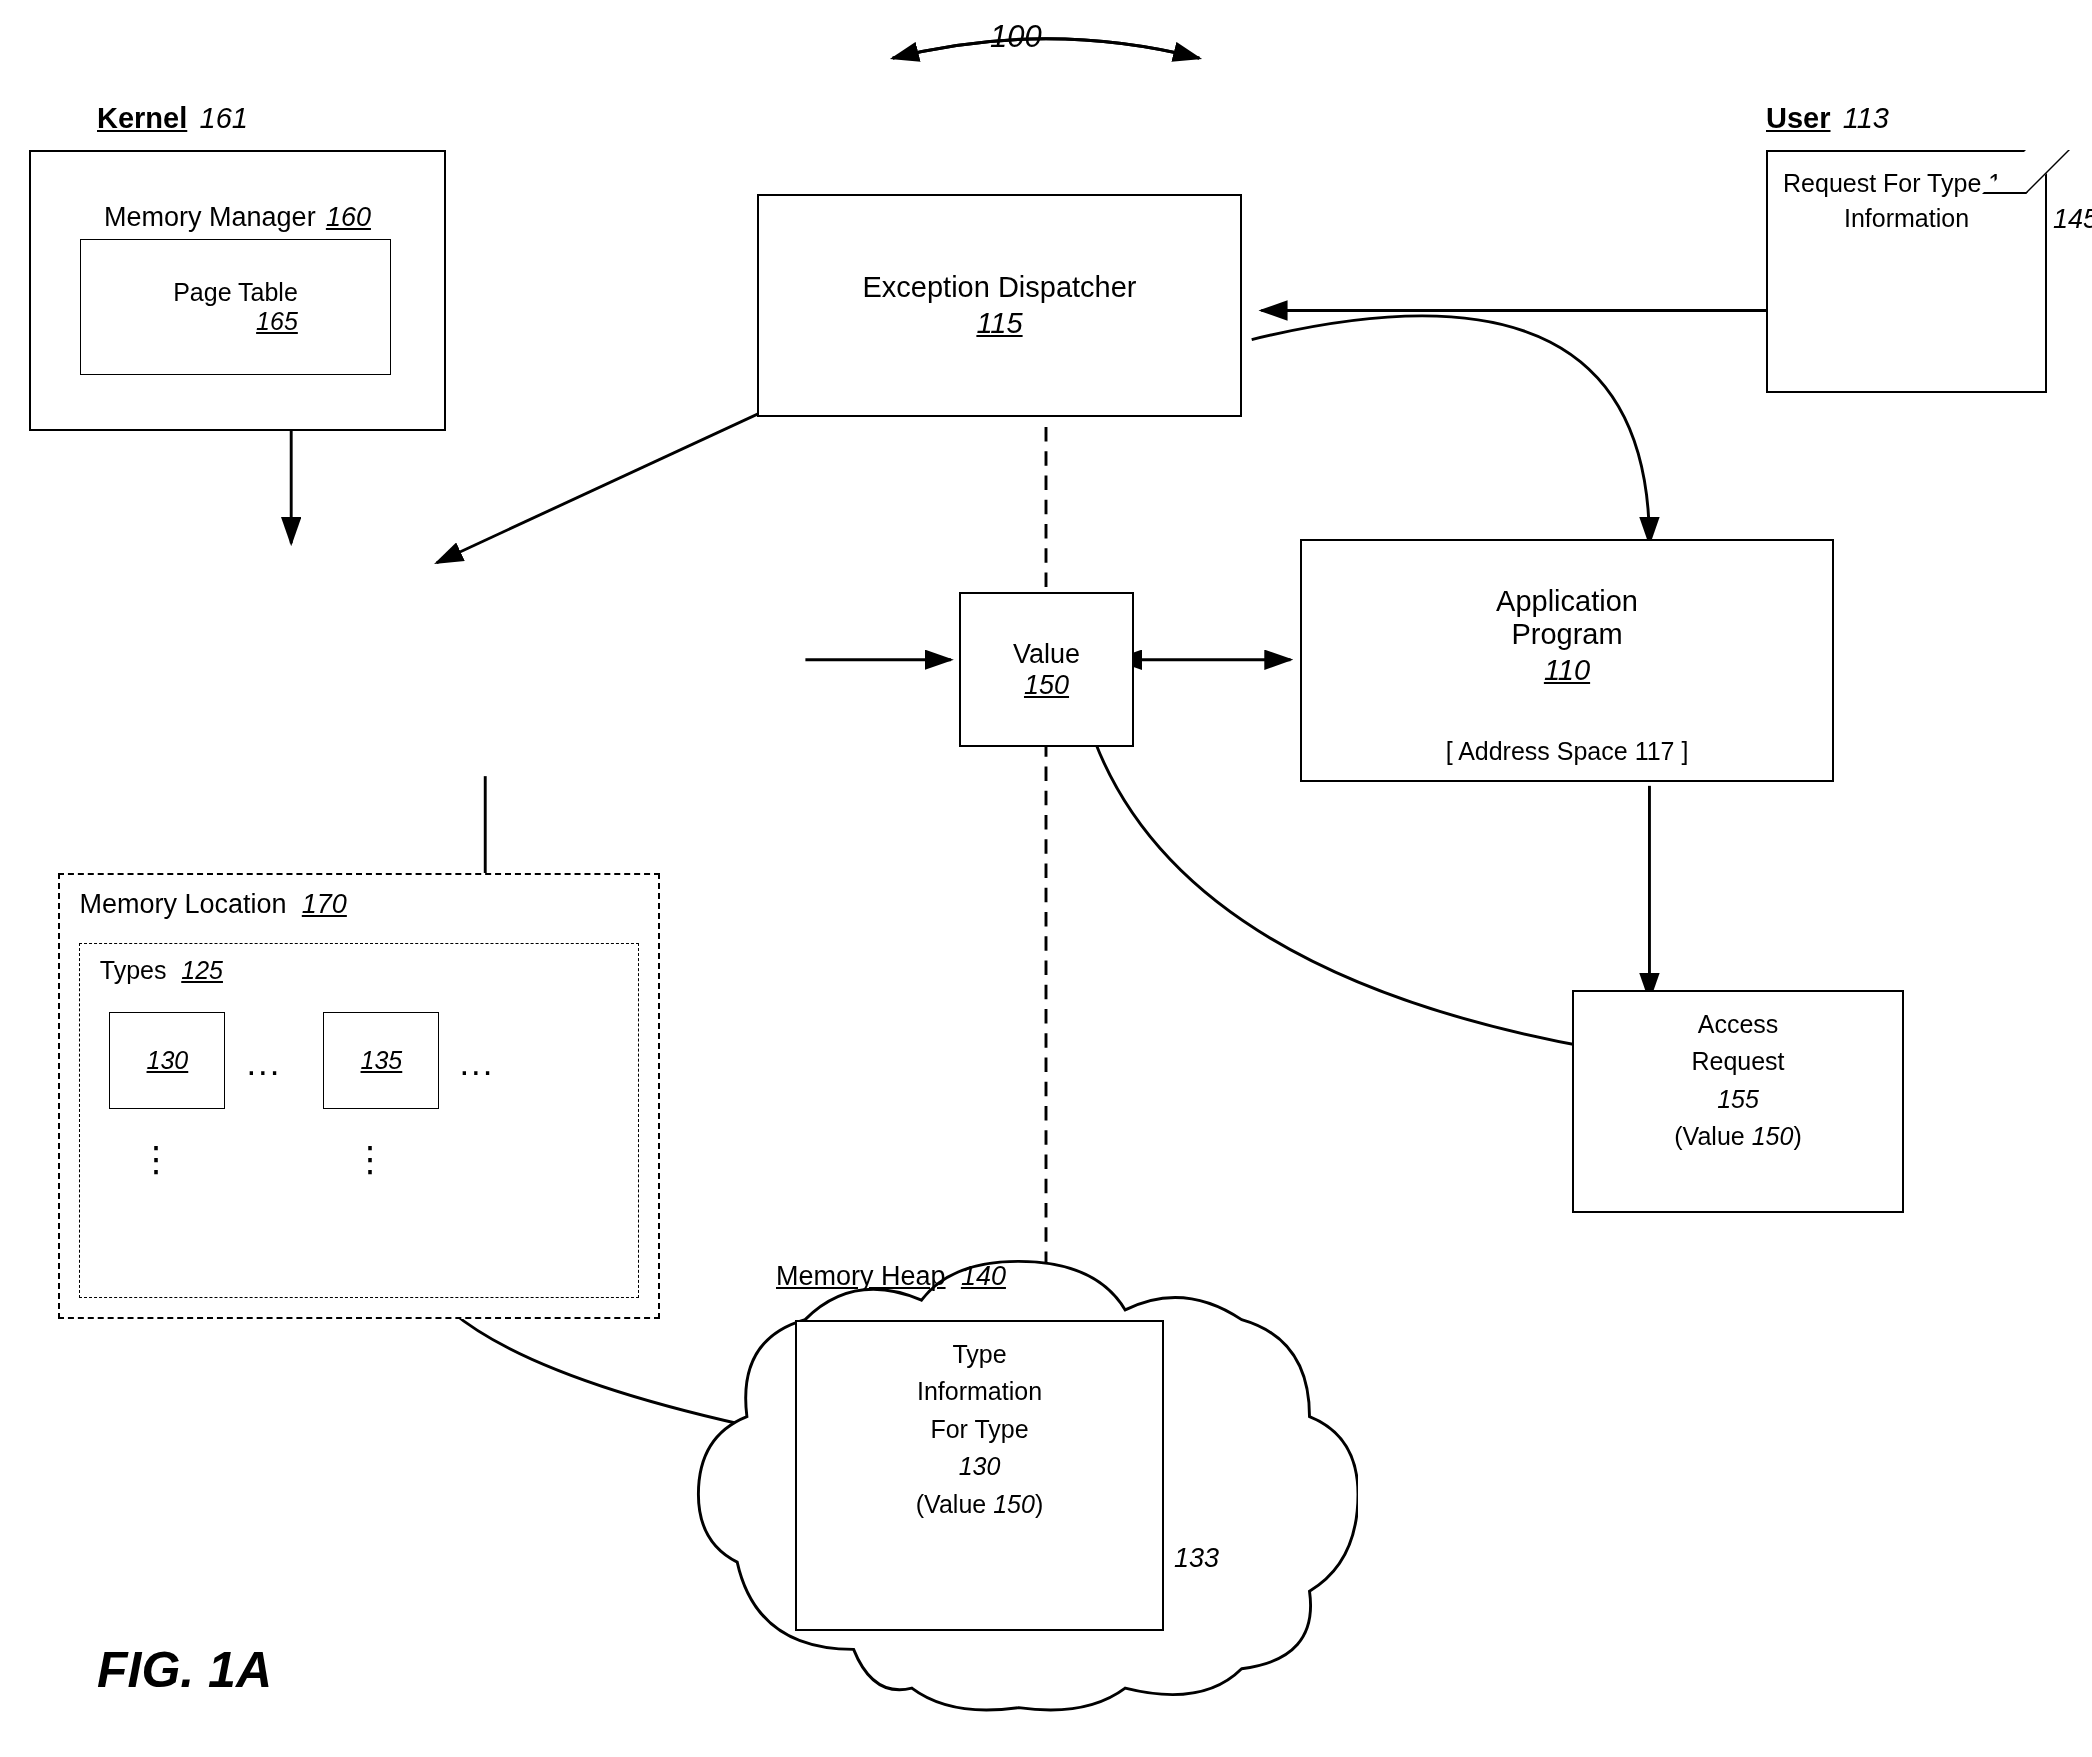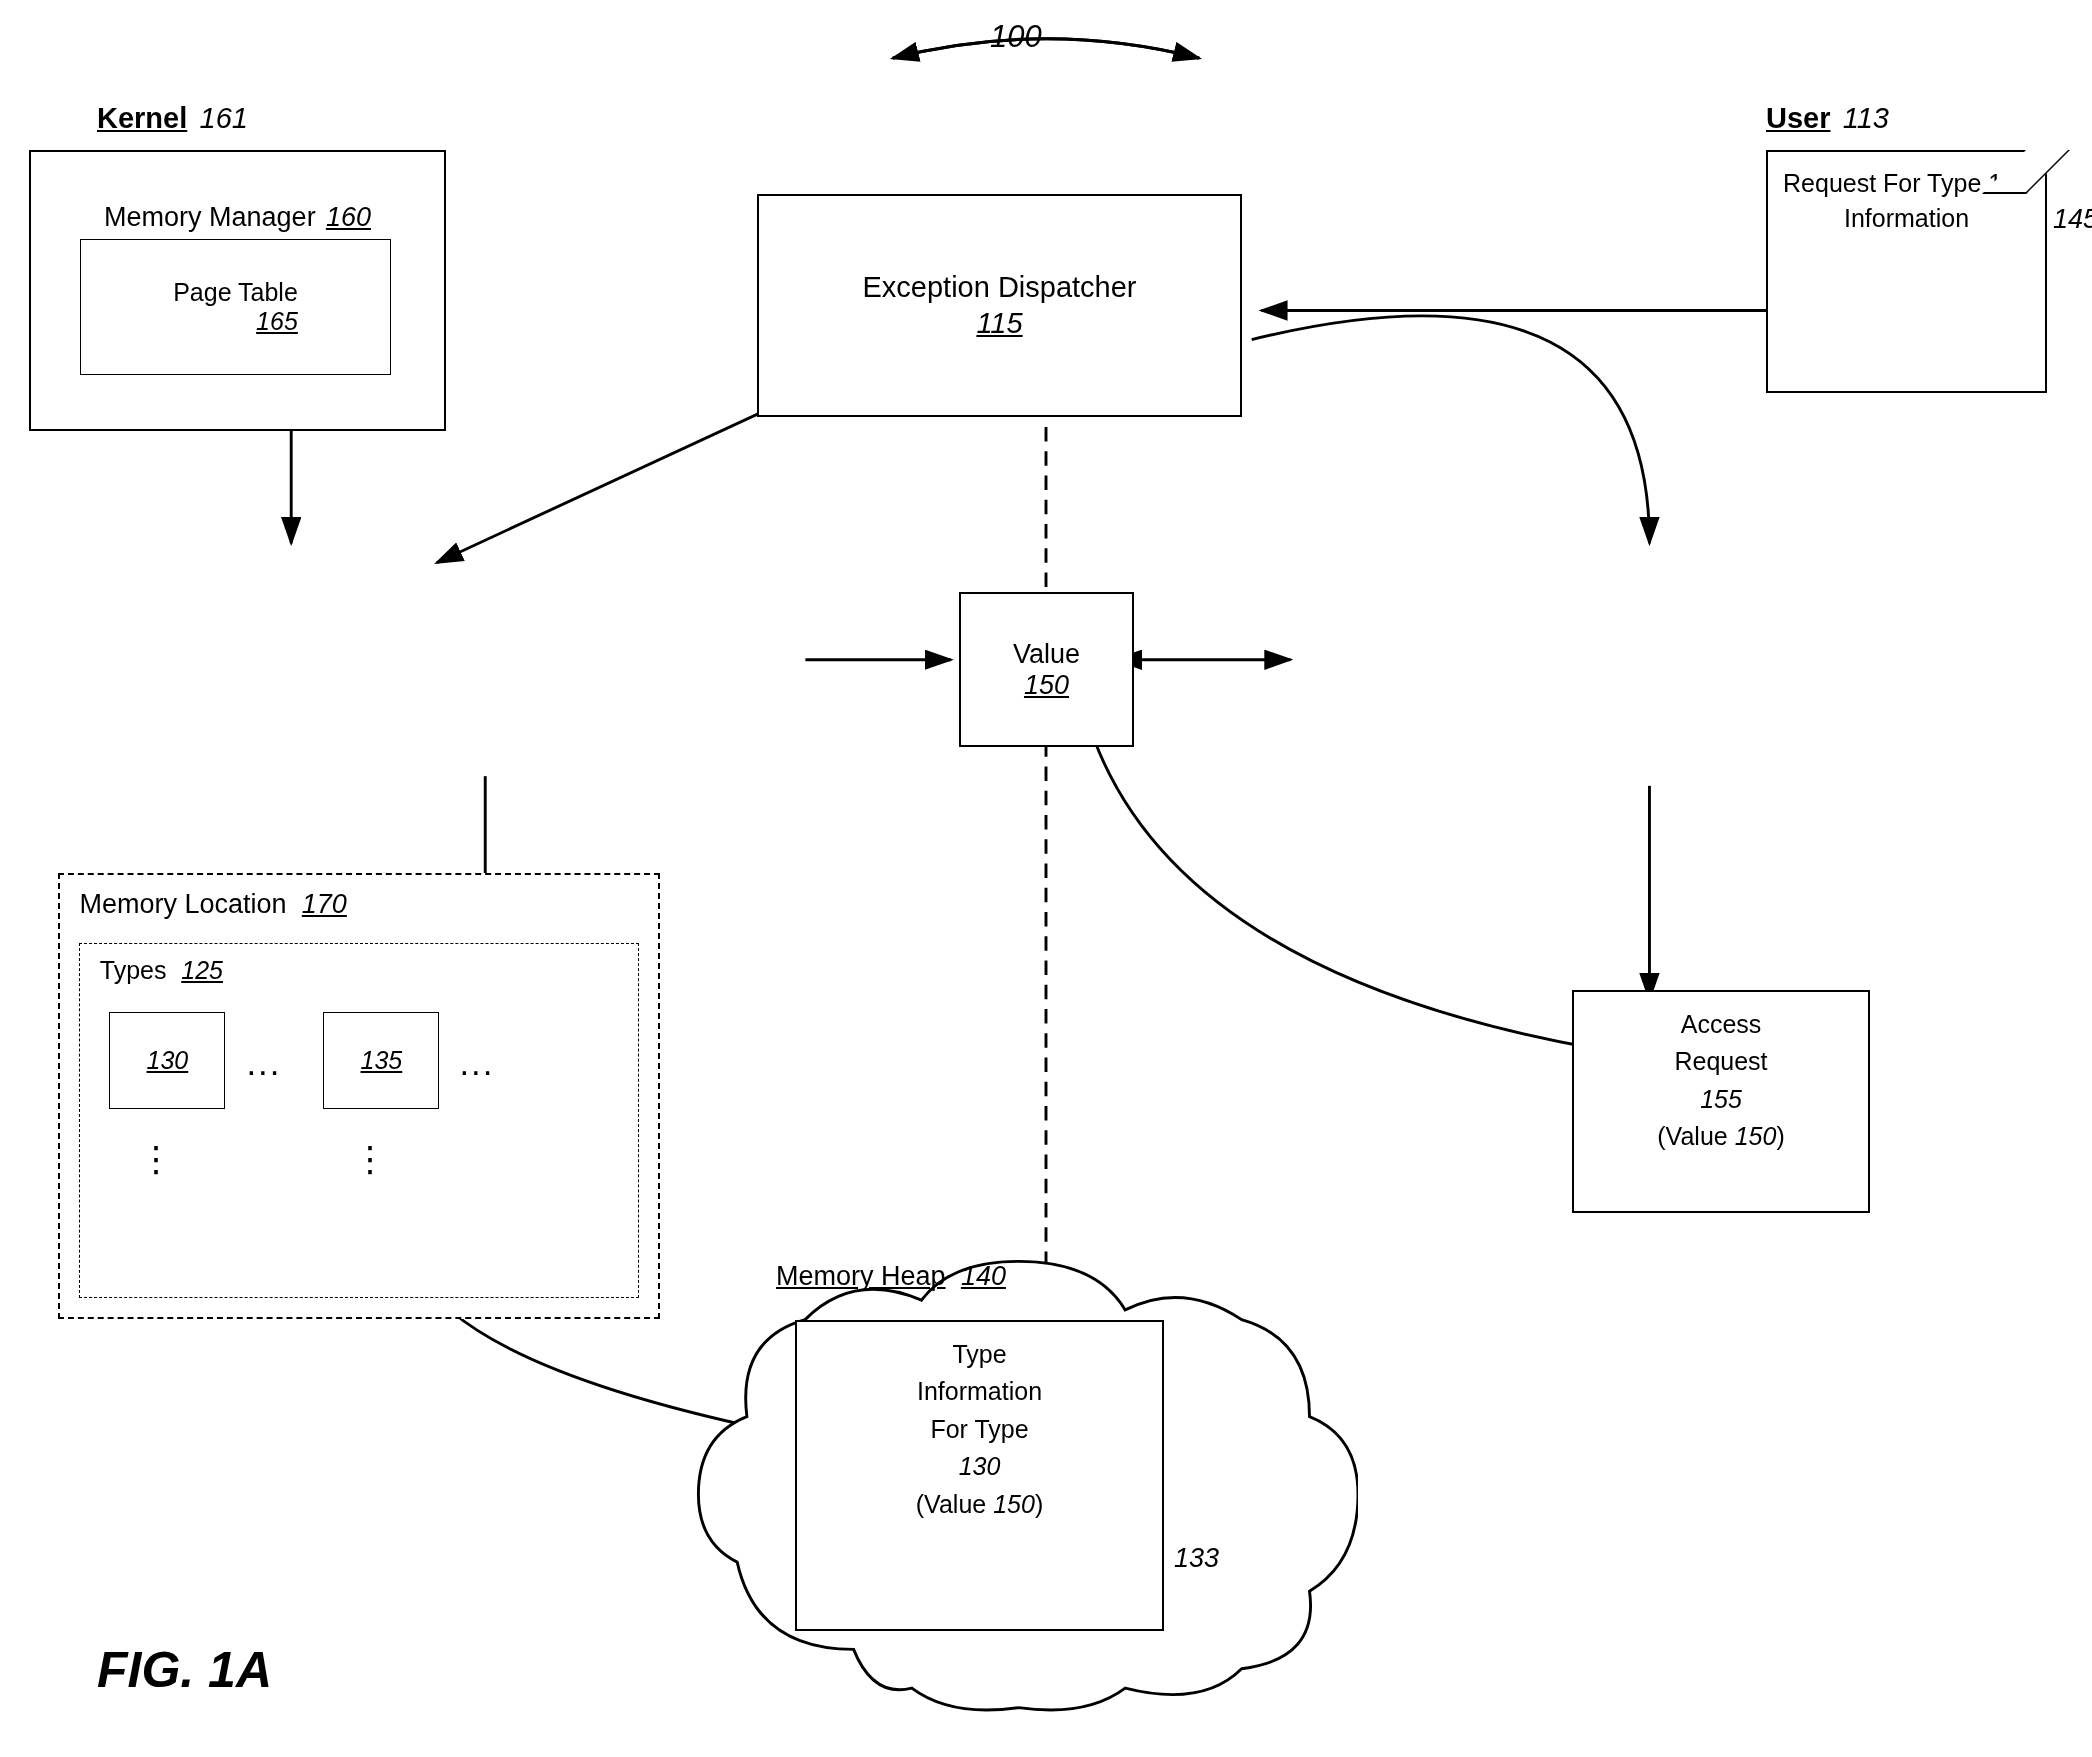--- a/index.html
+++ b/index.html
@@ -149,20 +149,27 @@
   <div style="position:absolute; top:204px; left:2053px; font-size:27px; font-style:italic;">145</div>
 
 
   <div class="box" style="left:959px; top:592px; width:175px; height:155px;">
     <div style="text-align:center;">
       <div style="font-size:27px;">Value</div>
       <div style="font-size:27px; font-style:italic; text-decoration:underline;">150</div>
     </div>
   </div>
 
+  <div class="box" style="left:1300px; top:539px; width:534px; height:243px;">
+    <div style="text-align:center; padding-bottom:49px;">
+      <div style="font-size:29px;">Application<br>Program</div>
+      <div style="font-size:29px; font-style:italic; text-decoration:underline; margin-top:3.9px;">110</div>
+    </div>
+    <div style="position:absolute; bottom:13.6px; left:0; right:0; text-align:center; font-size:25px;">[ Address Space 117 ]</div>
+  </div>
 
   <div class="dashed-box" style="left:58px; top:873px; width:602px; height:446px;">
     <div style="position:absolute; top:13.6px; left:19.4px; font-size:27px;">
       <span>Memory Location</span>
       <span style="font-style:italic; text-decoration:underline; margin-left:7.8px;">170</span>
     </div>
 
     <div style="position:absolute; top:68px; left:19.4px; right:19.4px; bottom:19.4px; border:1.9px dashed #000;">
       <div style="position:absolute; top:11.6px; left:19.4px; font-size:25px;">
         <span>Types</span>
@@ -175,21 +182,21 @@
 
       <div class="box-inner" style="left:243px; top:68px; width:116px; height:97px; font-size:25px; font-style:italic; text-decoration:underline;">135</div>
 
       <div style="position:absolute; left:378px; top:107px; font-size:35px;">···</div>
 
       <div style="position:absolute; left:58px; top:194px; font-size:35px; line-height:1.2;">⋮</div>
       <div style="position:absolute; left:272px; top:194px; font-size:35px; line-height:1.2;">⋮</div>
     </div>
   </div>
 
-  <div style="position:absolute; top:990px; left:1572px; width:298px; height:223px; border:2.9px solid #000; background:#fff; padding:13.6px; font-size:25px; text-align:center; line-height:1.5;">
+  <div style="position:absolute; top:990px; left:1572px; width:332px; height:223px; border:2.9px solid #000; background:#fff; padding:13.6px; font-size:25px; text-align:center; line-height:1.5;">
     <div>Access<br>Request<br><span style="font-style:italic;">155</span><br>(Value <span style="font-style:italic;">150</span>)</div>
   </div>
 
   <div class="cloud" style="left:679px; top:1242px; width:679px; height:485px;">
     <svg width="679" height="485" viewBox="0 0 700 500">
 
       <path d="M 180 420 
                Q 80 420 60 330 
                Q 20 310 20 260 
                Q 20 200 70 180 

